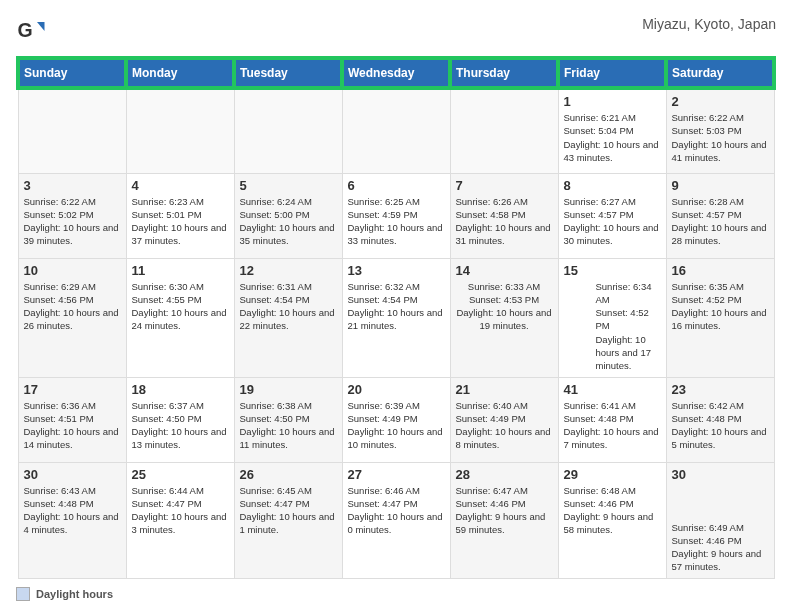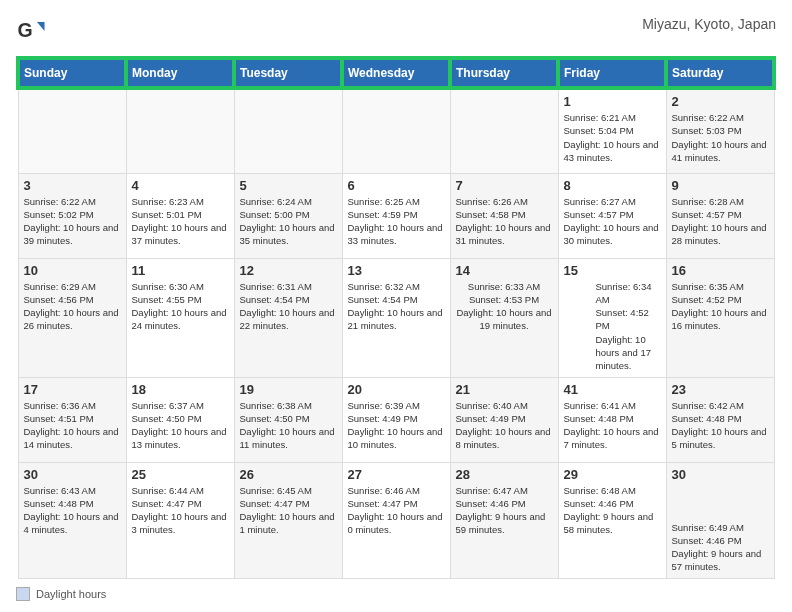--- a/index.html
+++ b/index.html
@@ -79,20 +79,21 @@
     td.empty {
       background: #f9f9f9;
     }
     .legend {
       display: flex;
       align-items: center;
       gap: 6px;
       margin-top: 8px;
       font-size: 11px;
       color: #555;
+      font-weight: bold;
     }
     .legend-box {
       width: 14px;
       height: 14px;
       background-color: #c8d8f0;
       border: 1px solid #aaa;
     }
   </style>
 </head>
 <body>

